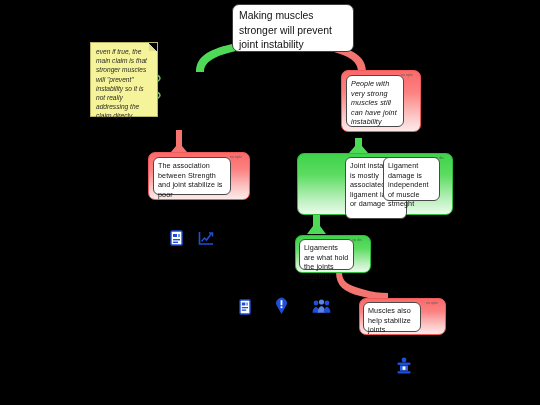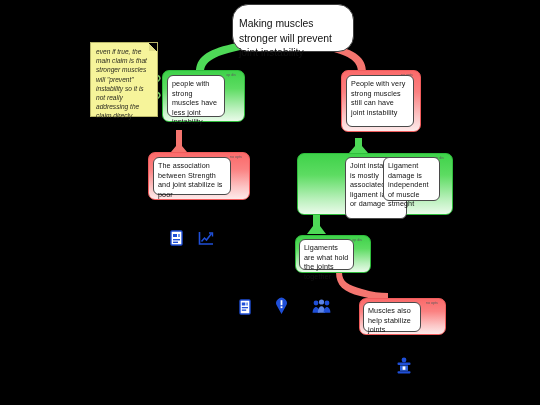--- a/index.html
+++ b/index.html
@@ -17,22 +17,22 @@
               color:#5d5d5d;text-align:center;width:22px;}
 
   
   .green .panel{background:linear-gradient(180deg,#3fd24a 0%,#5ddc62 35%,#b9f0bb 75%,#eafbea 100%);
                 border:1px solid #2fbd3c;}
   
   .red .panel{background:linear-gradient(180deg,#fb6a6a 0%,#fb8181 35%,#fcc6c6 75%,#fdeaea 100%);
               border:1px solid #f05c5c;}
 
   
-  #root-claim{position:absolute;background:#fff;border:1px solid #3d3d3d;border-radius:16px;
-              box-sizing:border-box;padding:12px 6px;}
+  #root-claim{position:absolute;background:#fff;border:1px solid #3d3d3d;border-radius:7px;
+              box-sizing:border-box;padding:4px 6px;}
   #root-claim .txt{font-size:10.4px;line-height:14.5px;color:#111;}
 
   
   #note{position:absolute;background:#f6f49a;border:1px solid #b9b76a;box-sizing:border-box;
         padding:4px 5px 3px 5px;}
   #note .txt{font-size:6.6px;line-height:9.2px;color:#2a2a20;font-style:italic;}
   #note .fold{position:absolute;right:0;top:0;width:8px;height:8px;
               background:linear-gradient(225deg,#000 0 50%,#dedc86 50% 100%);}
 
   
@@ -67,32 +67,25 @@
 
   <div id="root-claim" style="left:232px;top:4px;width:122px;height:48px;">
     <div class="txt">Making muscles stronger will prevent joint instability</div>
   </div>
 
   <div id="note" style="left:90px;top:42px;width:68px;height:75px;">
     <div class="fold"></div>
     <div class="txt">even if true, the main claim is that stronger muscles will "prevent" instability so it is not really addressing the claim direcly</div>
   </div>
 
-  <div class="node green" style="left:162px;top:70px;width:83px;height:52px;">
-    <div class="panel"></div>
-    <div class="opts">op dis</div>
-    <div class="card" style="left:5px;top:5px;width:58px;height:42px;">
-      <div class="txt">people with strong muscles have less joint instability</div>
-    </div>
-  </div>
 
   <div class="node red" style="left:341px;top:70px;width:80px;height:62px;">
     <div class="panel"></div>
     <div class="opts">no opts</div>
-    <div class="card" style="left:5px;top:5px;width:68px;height:52px;">
+    <div class="card" style="left:5px;top:5px;width:58px;height:52px;font-style:italic;">
       <div class="txt">People with very strong muscles still can have joint instability</div>
     </div>
   </div>
 
   <div class="node red" style="left:148px;top:152px;width:102px;height:48px;">
     <div class="panel"></div>
     <div class="opts">no opts</div>
     <div class="card" style="left:5px;top:5px;width:78px;height:38px;">
       <div class="txt">The association between Strength and joint      stabilize is poor</div>
     </div>

